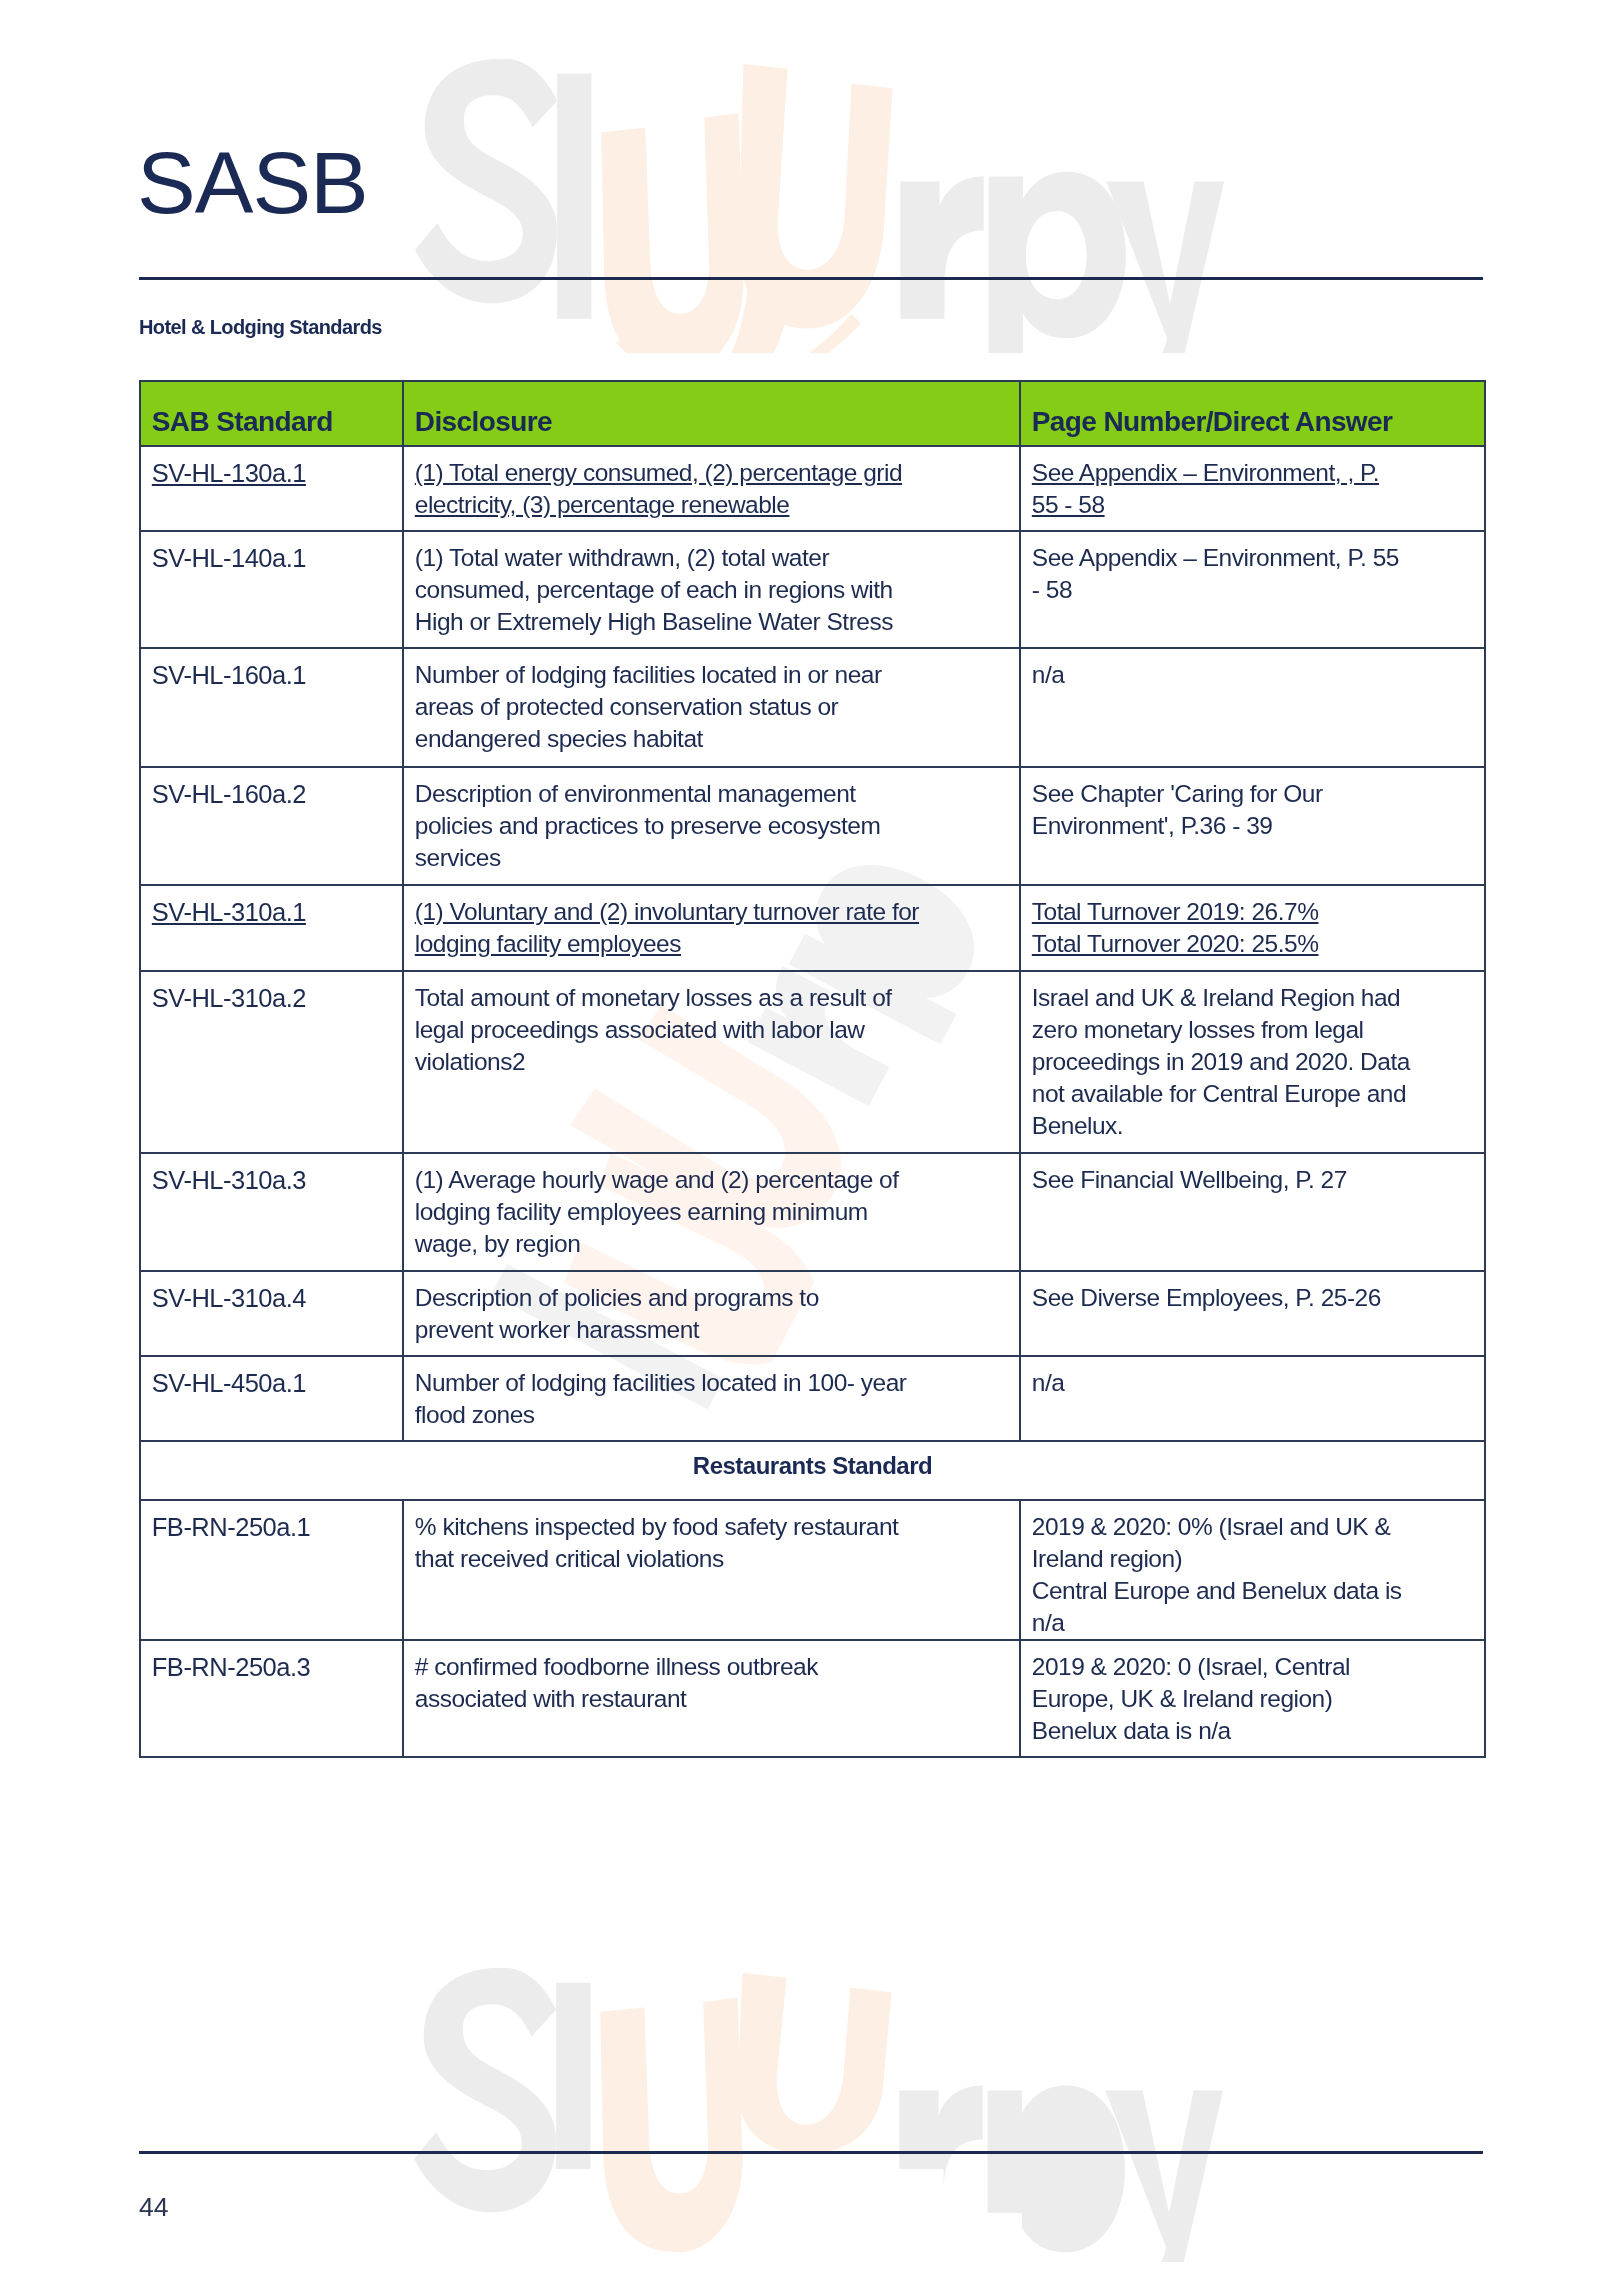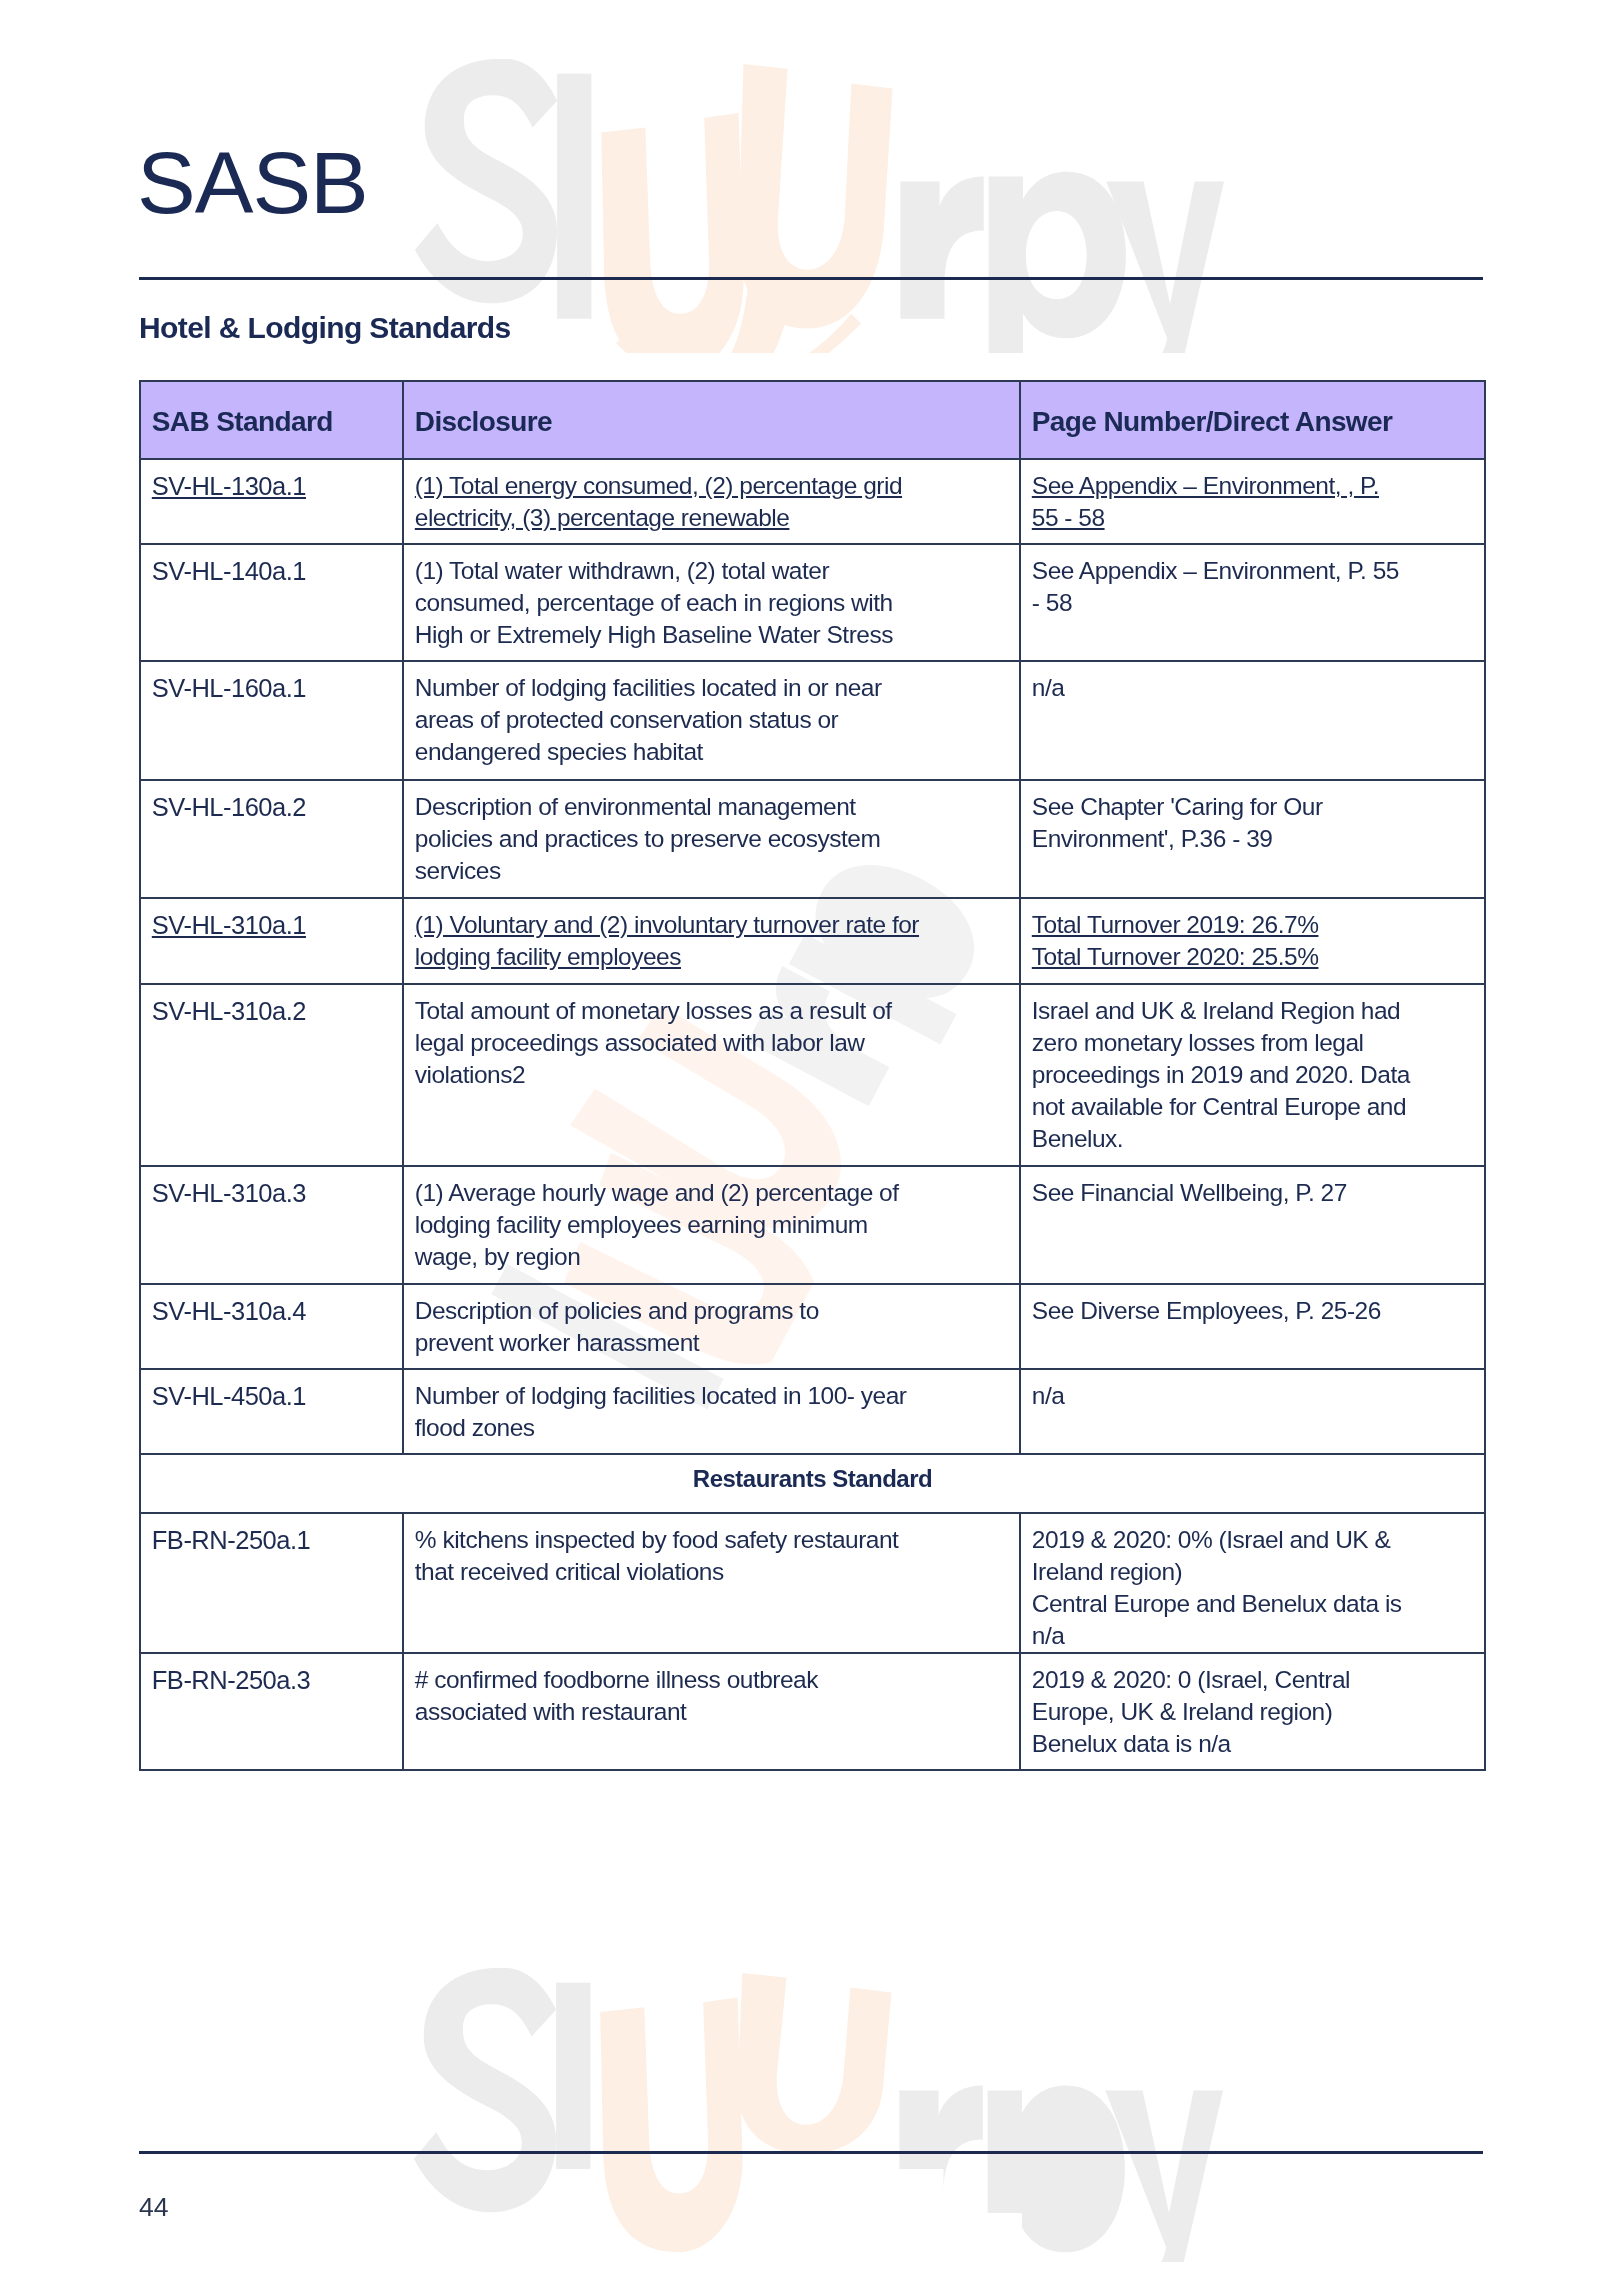--- a/index.html
+++ b/index.html
@@ -18,21 +18,21 @@
   .title {
     position: absolute; left: 137px; top: 129px; margin: 0;
     font-size: 88px; font-weight: normal; line-height: 108px;
     color: #1b2a54; letter-spacing: -1px; z-index: 2;
   }
   .rule { position: absolute; left: 139px; width: 1344px; height: 2.9px; background: #1c2a4f; z-index: 2; }
   .rule-top { top: 277px; }
   .rule-bottom { top: 2151px; }
   .subtitle {
     position: absolute; left: 139px; top: 308px; margin: 0;
-    font-size: 30px; font-weight: bold; line-height: 39px; color: #1b2a54;
+    font-size: 20px; font-weight: bold; line-height: 39px; color: #1b2a54;
     letter-spacing: -0.6px; z-index: 2;
   }
   .page-num {
     position: absolute; left: 139px; top: 2192px; font-size: 26.5px; color: #2a3550; z-index: 2;
   }
 
   table.sasb {
     position: absolute; left: 139px; top: 380px; width: 1345px;
     border-collapse: collapse; table-layout: fixed; z-index: 2;
   }
@@ -40,22 +40,22 @@
   table.sasb col.c2 { width: 617px; }
   table.sasb col.c3 { width: 465px; }
   table.sasb th, table.sasb td {
     border: 2px solid #2c3a55;
     vertical-align: top; text-align: left;
     padding: 9.8px 10.8px 0 10.8px;
     font-size: 24.5px; line-height: 32px; color: #1d2b50;
     letter-spacing: -0.5px;
   }
   table.sasb thead th {
-    background: #c4b5fd; font-weight: bold; font-size: 28px;
-    height: 56px; padding-top: 0; vertical-align: bottom; padding-bottom: 20px;
+    background: #84cc16; font-weight: bold; font-size: 28px;
+    height: 56px; padding-top: 0; vertical-align: bottom; padding-bottom: 7px;
     color: #1b2a54; letter-spacing: -0.6px; white-space: nowrap;
   }
   table.sasb td.code { font-size: 25.5px; }
   table.sasb td .ln { display: block; white-space: nowrap; }
   table.sasb tr.section td {
     text-align: center; font-weight: bold; font-size: 24px;
     padding-top: 7.8px; color: #1b2a54;
   }
   .r1 { height: 85px; text-decoration: underline; } .r2 { height: 117px; } .r3 { height: 119px; } .r4 { height: 118px; }
   .r5 { height: 86px; text-decoration: underline; } .r6 { height: 182px; } .r7 { height: 118px; } .r8 { height: 85px; }

